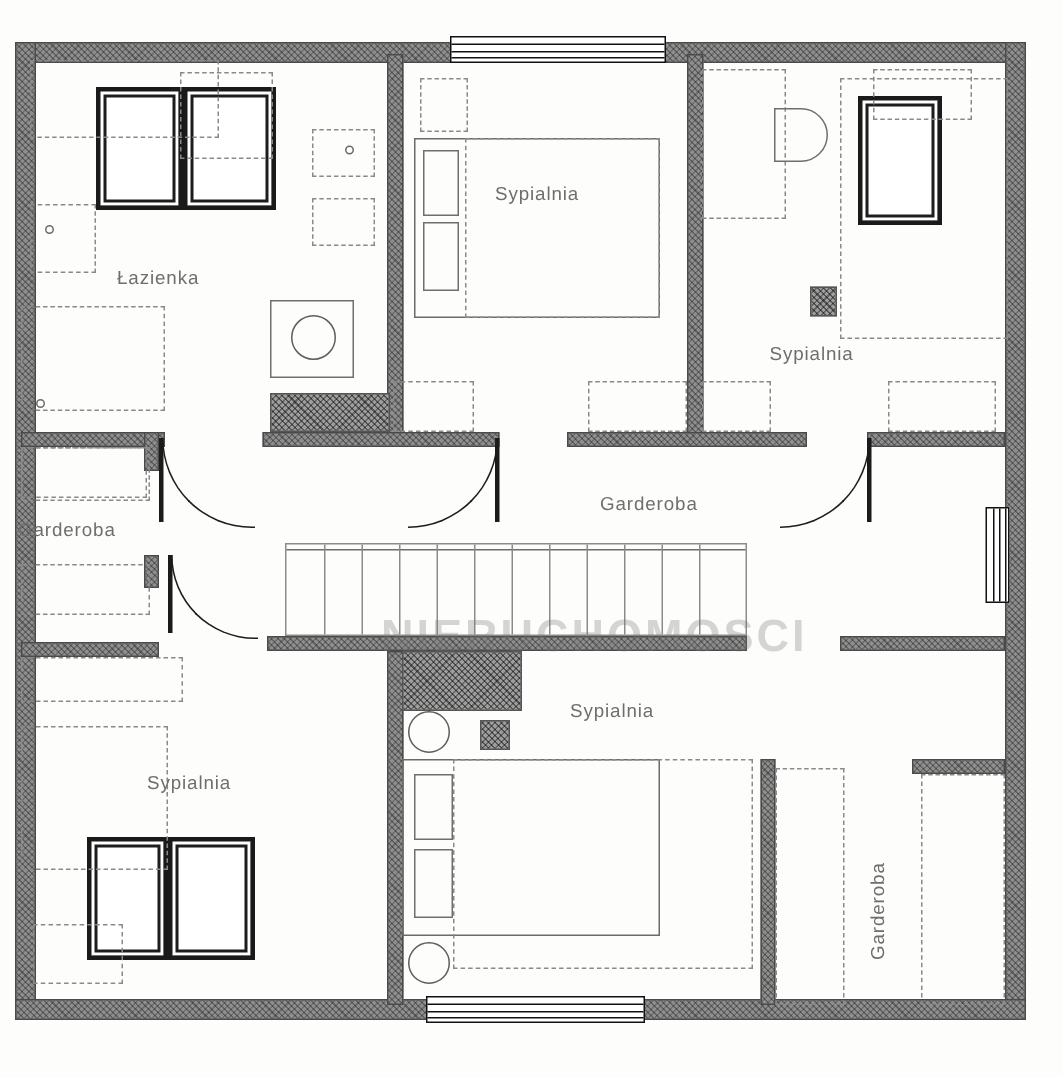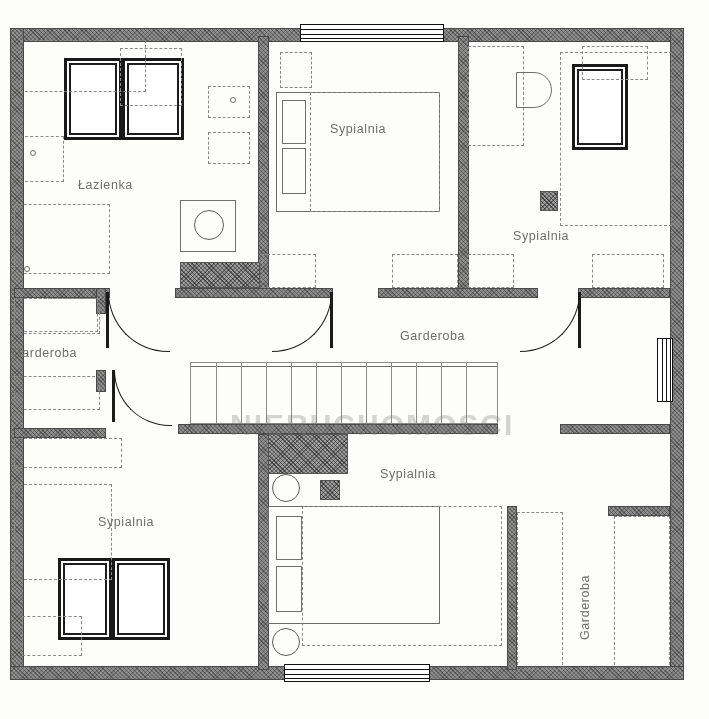--- a/index.html
+++ b/index.html
@@ -39,21 +39,21 @@
   .label{position:absolute;color:#6e6e6e;font-size:12.5px;letter-spacing:.6px;white-space:nowrap;
          font-family:"Liberation Sans",sans-serif;}
   .label.vert{transform:rotate(-90deg);transform-origin:left top;}
 
   .stair{position:absolute;box-sizing:border-box;}
   .stair .tread{position:absolute;top:0;bottom:0;width:1px;background:#8b8b8b;}
   .stair .rail{position:absolute;left:0;right:0;height:1px;background:#6d6d6d;}
 
   .watermark{position:absolute;color:rgba(120,120,120,.30);font-size:30px;font-weight:bold;
              letter-spacing:2px;white-space:nowrap;font-family:"Liberation Sans",sans-serif;
-             pointer-events:none;}
+             pointer-events:none;margin-left:24px;}
 </style>
 </head>
 <body>
 
 <div id="plan">
 
   <div class="wall" style="left:10px;  top:28px;  width:674px; height:14px;"></div>
   <div class="wall" style="left:10px;  top:28px;  width:14px;  height:652px;"></div>
   <div class="wall" style="left:670px; top:28px;  width:14px;  height:652px;"></div>
   <div class="wall" style="left:10px;  top:666px; width:674px; height:14px;"></div>

